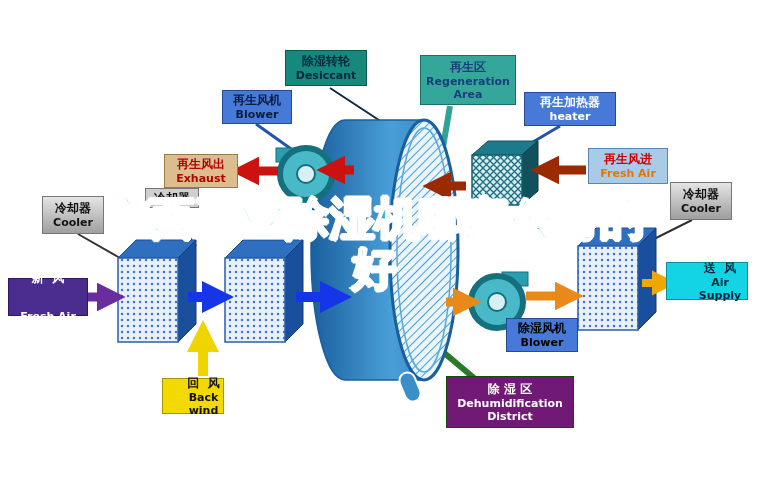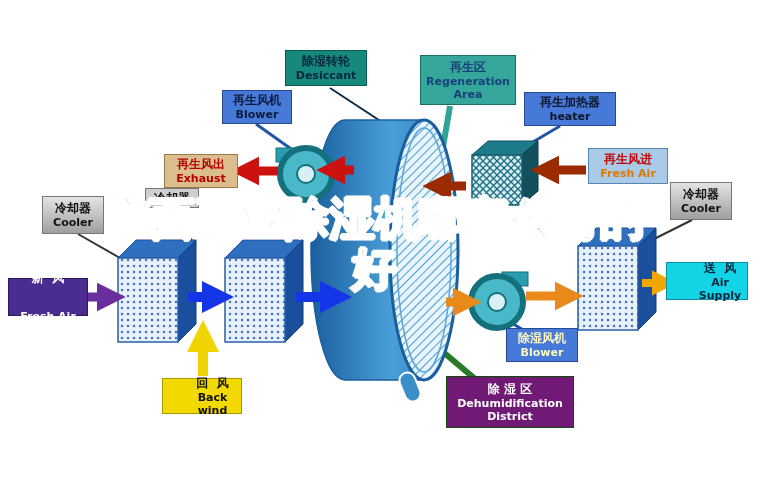--- a/index.html
+++ b/index.html
@@ -10,32 +10,32 @@
   .lbl{position:absolute;z-index:2;display:flex;flex-direction:column;align-items:center;
        justify-content:center;text-align:center;border:1px solid rgba(0,0,0,.45);
        font-weight:bold;box-sizing:border-box;padding:1px 2px;}
   .lbl .zh{font-size:12px;line-height:15px;white-space:pre;}
   .lbl .en{font-size:11px;line-height:13px;}
 
   .l-desiccant{left:285px;top:50px;width:82px;height:36px;background:#16897c;color:#04263f;border-color:#0a5a50;}
   .l-regenarea{left:420px;top:55px;width:96px;height:50px;background:#35a79a;color:#173f7c;border-color:#1b6f66;}
   .l-regenarea .en{word-break:break-all;}
   .l-regenblower{left:222px;top:90px;width:70px;height:34px;background:#4679d8;color:#0b1b3a;border-color:#274a90;}
-  .l-regenheater{left:524px;top:92px;width:92px;height:34px;background:#4679d8;color:#0f172a;border-color:#274a90;}
+  .l-regenheater{left:524px;top:92px;width:92px;height:34px;background:#4679d8;color:#ffffff;border-color:#274a90;}
   .l-exhaust{left:164px;top:154px;width:74px;height:34px;background:#dcbe8e;color:#b40000;border-color:#9a7a46;}
   .l-regeninlet{left:588px;top:148px;width:80px;height:36px;background:#a9cbe8;border-color:#5a86b4;}
   .l-regeninlet .zh{color:#c80000;}
   .l-regeninlet .en{color:#e07800;}
   .l-coolerleft{left:42px;top:196px;width:62px;height:38px;background:linear-gradient(#e4e4e4,#9f9f9f);color:#111;border-color:#777;}
   .l-coolersmall{left:145px;top:188px;width:54px;height:20px;background:#cfcfcf;color:#111;border-color:#777;}
   .l-coolerright{left:670px;top:182px;width:62px;height:38px;background:linear-gradient(#e4e4e4,#9f9f9f);color:#111;border-color:#777;}
   .l-freshair{left:8px;top:278px;width:80px;height:38px;background:#4a2d8f;color:#fff;border-color:#2c1860;gap:24px;}
   .l-airsupply{left:666px;top:262px;width:82px;height:38px;background:#12d4e4;color:#04263f;border-color:#0a8fa0;padding-left:28px;}
-  .l-backwind{left:162px;top:378px;width:80px;height:36px;background:#f2da00;color:#111;border-color:#a89700;padding-left:23px;}
-  .l-dblower{left:506px;top:328px;width:72px;height:34px;background:#4679d8;color:#fef9c3;border-color:#274a90;}
+  .l-backwind{left:162px;top:378px;width:62px;height:36px;background:#f2da00;color:#111;border-color:#a89700;padding-left:23px;}
+  .l-dblower{left:506px;top:318px;width:72px;height:34px;background:#4679d8;color:#000000;border-color:#274a90;}
   .l-district{left:446px;top:376px;width:128px;height:52px;background:#701a75;color:#fff;border-color:#144a10;}
   .l-district .en{font-size:11px;line-height:13px;}
 
   .watermark{position:absolute;left:0;right:8px;top:194px;z-index:5;text-align:center;
              font-weight:bold;font-size:45px;line-height:50px;color:#28b2cc;
              -webkit-text-stroke:2px #fff;
              text-shadow:-2px 0 0 #fff,2px 0 0 #fff,0 -2px 0 #fff,0 2px 0 #fff;
              pointer-events:none;}
 </style>
 </head>

